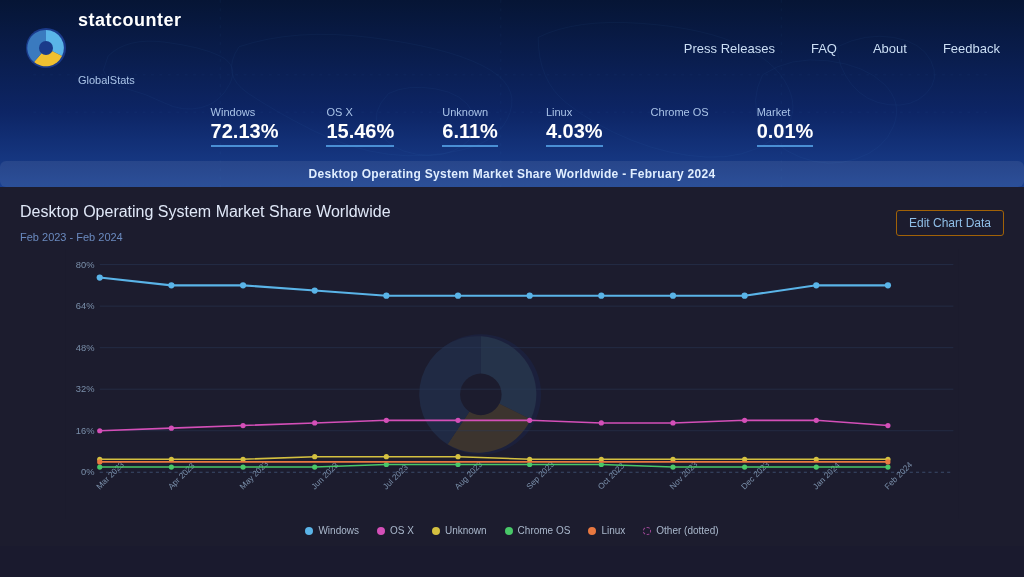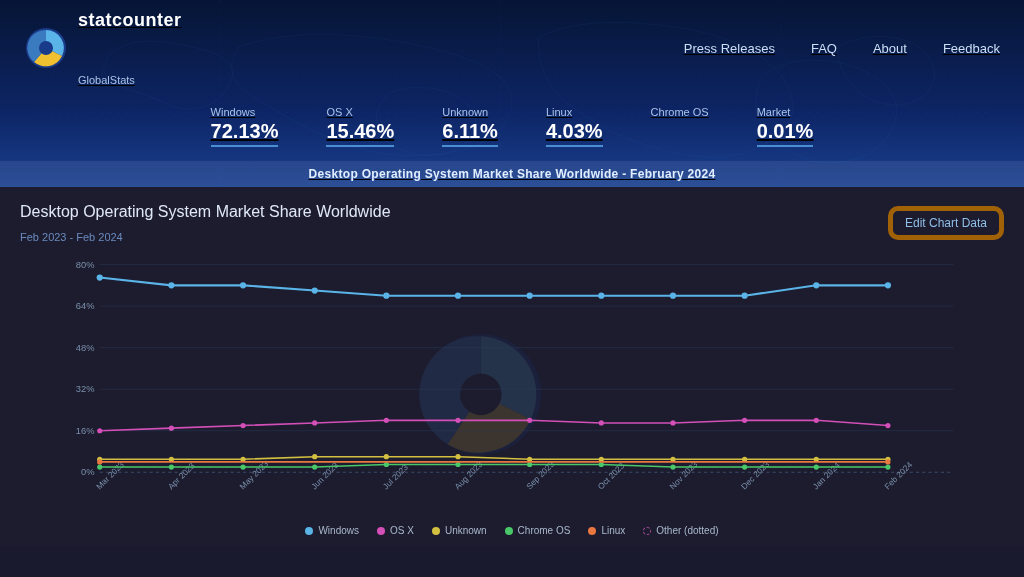--- a/index.html
+++ b/index.html
@@ -81,20 +81,21 @@
     .subtitle-bar {
       background: rgba(255,255,255,0.08);
       text-align: center;
       padding: 6px;
       color: #e0eeff;
       font-size: 12px;
       font-weight: bold;
       letter-spacing: 0.3px;
       position: relative;
       z-index: 2;
+      border-radius: 6px;
     }
 
     
     .chart-section {
       background: #1c1c2e;
       padding: 16px 20px 10px;
       flex: 1;
     }
     .chart-header {
       display: flex;
@@ -108,26 +109,26 @@
       font-size: 16px;
       font-weight: 500;
     }
     .chart-subtitle {
       color: #6a8abf;
       font-size: 11px;
       margin-top: 10px;
     }
     .edit-chart-btn {
       background: transparent;
-      border: 5px solid #a16207;
+      border: 1px solid #a16207;
       color: #90bfe8;
       padding: 5px 12px;
       font-size: 12px;
       cursor: pointer;
-      border-radius: 10px;
+      border-radius: 3px;
     }
 
     .chart-container {
       position: relative;
       width: 100%;
       height: 270px;
       margin-top: 6px;
     }
 
     
@@ -147,21 +148,21 @@
     .legend-dot {
       width: 8px;
       height: 8px;
       border-radius: 50%;
       display: inline-block;
     }
   </style>
 </head>
 <body>
 
-<div style="position:relative; background: linear-gradient(180deg,#061535 0%,#0d2565 60%,#1a4090 100%); text-decoration: underline;">
+<div style="position:relative; background: linear-gradient(180deg,#061535 0%,#0d2565 60%,#1a4090 100%);">
 
   <svg class="world-map-bg" viewBox="0 0 1024 200" xmlns="http://www.w3.org/2000/svg" style="position:absolute;top:0;left:0;width:100%;height:100%;opacity:0.12;">
     <g fill="none" stroke="#4a8fd4" stroke-width="0.5">
 
       <path d="M80,60 Q100,40 140,45 Q180,50 200,60 Q220,70 210,90 Q200,110 180,115 Q160,120 140,110 Q120,100 100,95 Q80,90 75,75 Z"></path>
       <path d="M220,50 Q280,30 360,40 Q440,50 480,70 Q520,90 510,120 Q500,150 460,160 Q420,170 380,165 Q340,160 300,140 Q260,120 230,100 Q200,80 220,50 Z"></path>
       <path d="M380,100 Q400,90 430,95 Q460,100 470,120 Q480,140 460,155 Q440,170 410,165 Q380,160 370,140 Q360,120 380,100 Z"></path>
       <path d="M540,40 Q580,20 650,25 Q720,30 760,50 Q800,70 810,100 Q820,130 790,150 Q760,170 720,168 Q680,166 640,150 Q600,134 570,110 Q540,86 540,40 Z"></path>
       <path d="M780,80 Q810,60 850,65 Q890,70 910,90 Q930,110 920,135 Q910,160 880,170 Q850,180 820,168 Q790,156 778,132 Q766,108 780,80 Z"></path>
       <path d="M860,50 Q890,35 920,40 Q950,45 960,65 Q970,85 955,100 Q940,115 915,112 Q890,109 875,90 Q860,71 860,50 Z"></path>

